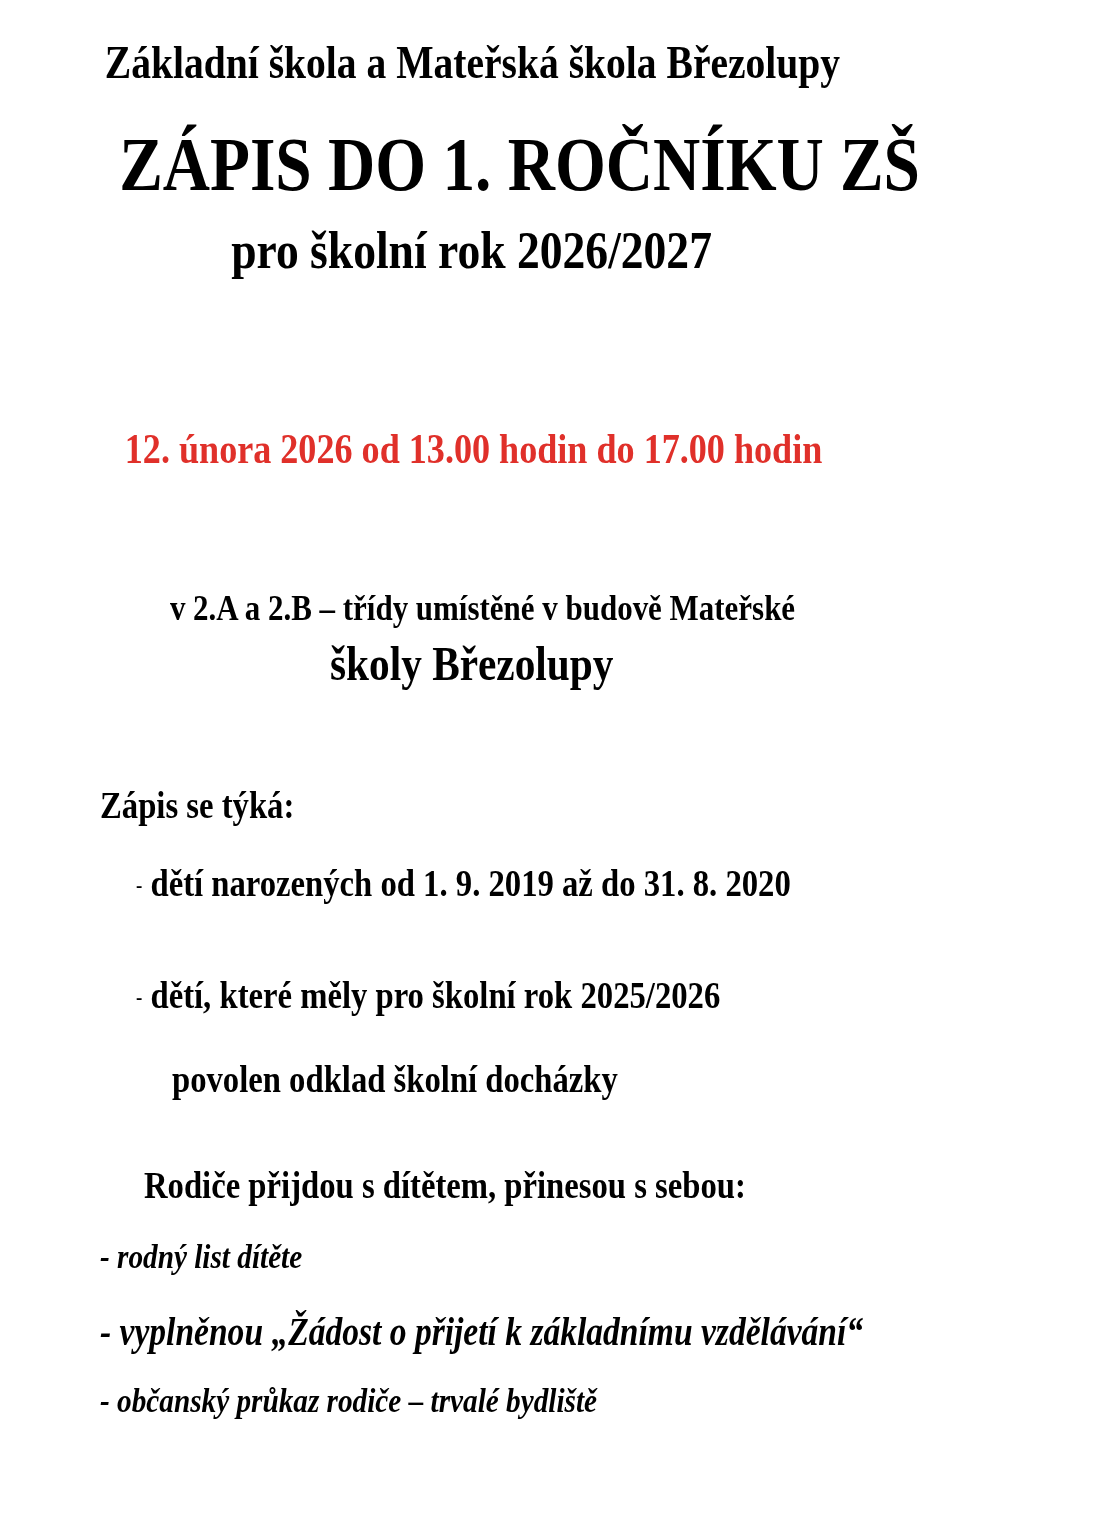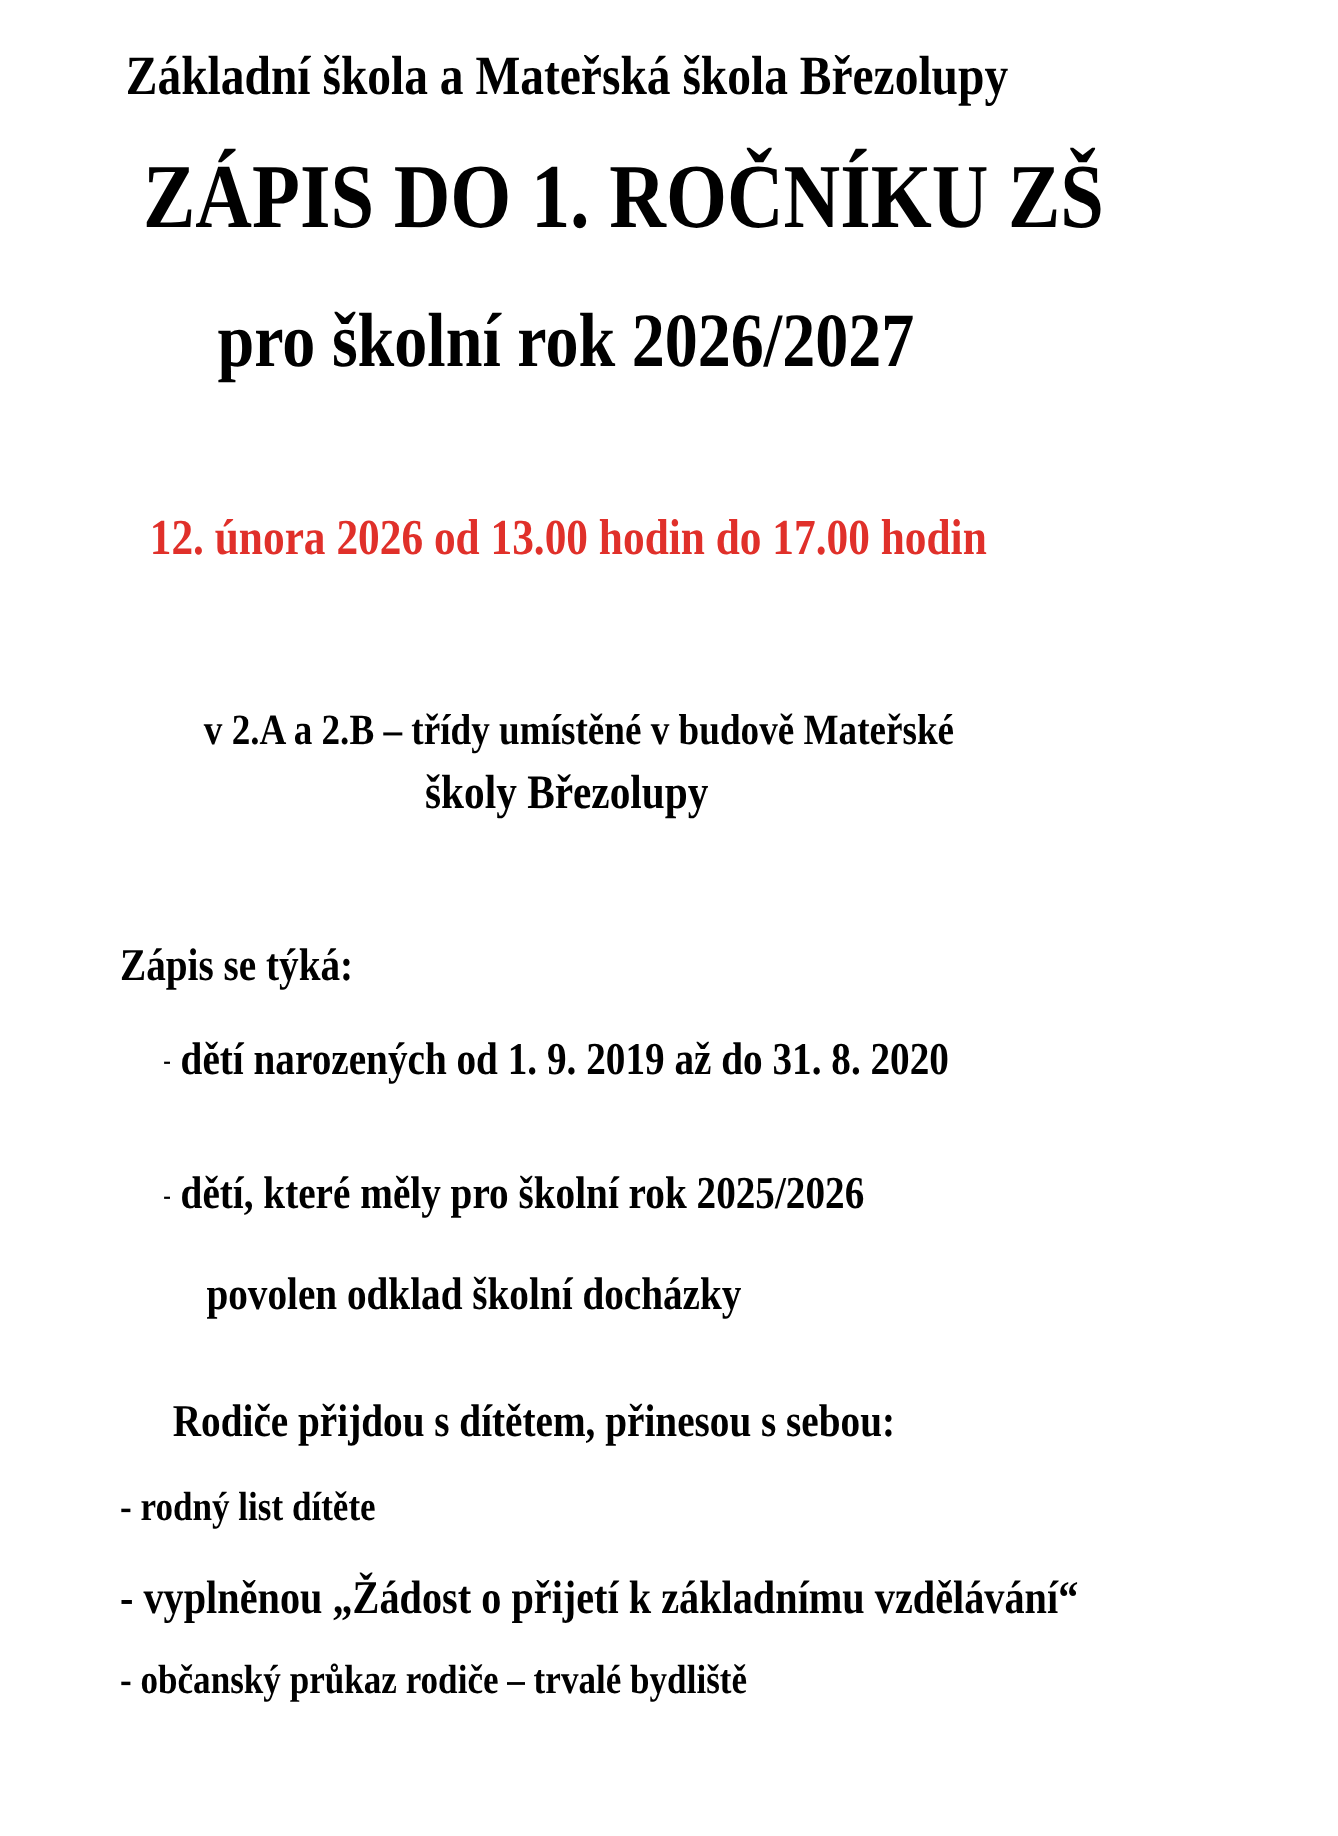--- a/index.html
+++ b/index.html
@@ -29,49 +29,49 @@
       position: absolute;
       left: 0;
       width: 944px;
       text-align: center;
       white-space: nowrap;
       line-height: 1;
     }
     .center-wrap .cond {
       transform-origin: center top;
     }
-    .italic { }
+    .italic { font-style: italic; }
     .dash-small {
       font-size: 22px;
       vertical-align: 4px;
     }
   </style>
 </head>
 <body>
 
 <div class="center-wrap" style="top:40px; font-size:46px;">
   <span class="cond" style="transform:scaleX(0.86);">Základní škola a Mateřská škola Březolupy</span>
 </div>
 
 <div class="center-wrap" style="top:126px; font-size:76px;padding-left:48px;">
   <span class="cond" style="transform:scaleX(0.86);">ZÁPIS DO 1. ROČNÍKU ZŠ</span>
 </div>
 
-<div class="center-wrap" style="top:252px; font-size:64px;">
+<div class="center-wrap" style="top:224px; font-size:53px;">
   <span class="cond" style="transform:scaleX(0.86);">pro školní rok 2026/2027</span>
 </div>
 
 <div class="center-wrap" style="top:428px; font-size:42px; left:2px; color:#e0302a;">
   <span class="cond" style="transform:scaleX(0.86);">12. února 2026 od 13.00 hodin do 17.00 hodin</span>
 </div>
 
 <div class="center-wrap" style="top:590px; font-size:36px; left:10px;">
   <span class="cond" style="transform:scaleX(0.86);">v 2.A a 2.B – třídy umístěné v budově Mateřské</span>
 </div>
-<div class="center-wrap" style="top:640px; font-size:40px;">
+<div class="center-wrap" style="top:640px; font-size:48px;">
   <span class="cond" style="transform:scaleX(0.86);">školy Březolupy</span>
 </div>
 
 <div class="line" style="left:100px; top:786px; font-size:38px;">
   <span class="cond" style="transform:scaleX(0.86);">Zápis se týká:</span>
 </div>
 
 <div class="line" style="left:136px; top:864px; font-size:38px;">
   <span class="cond" style="transform:scaleX(0.86);">
     <span class="dash-small">-</span>

